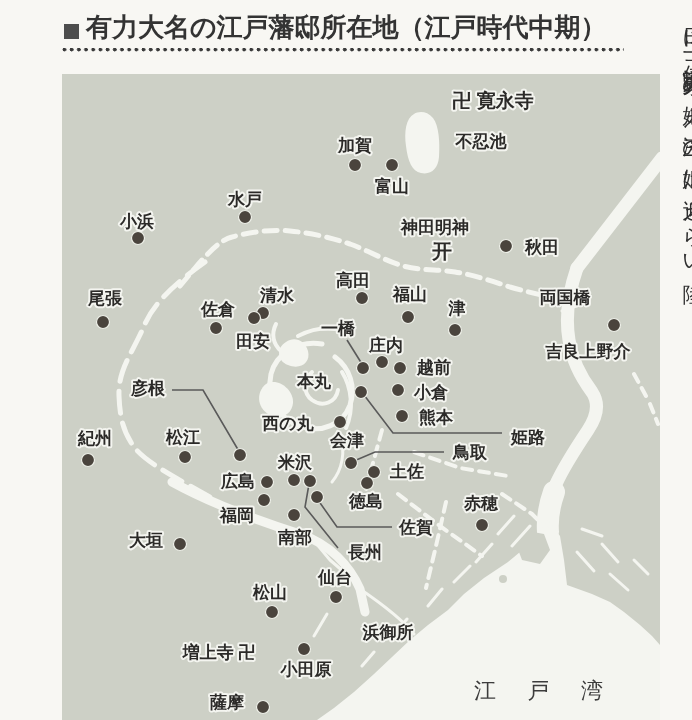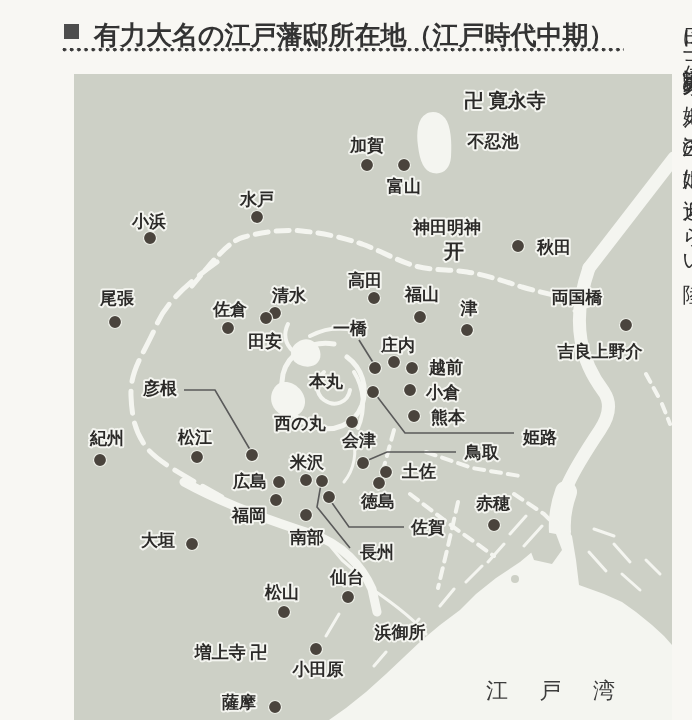--- a/index.html
+++ b/index.html
@@ -8,37 +8,37 @@
     width:692px;height:720px;
     background:#f8f7f3;
     overflow:hidden;
     font-family:"Liberation Sans",sans-serif;
   }
   .title-square{
     position:absolute;left:64px;top:24px;width:15px;height:15px;
     background:#4d4d4d;
   }
   .page-title{
-    position:absolute;left:86px;top:10px;margin:8px;
+    position:absolute;left:86px;top:10px;margin:0;
     font-size:26px;font-weight:700;color:#333;letter-spacing:0px;
     white-space:nowrap;
   }
   .dotted-rule{
     position:absolute;left:62px;top:47px;width:562px;height:6px;
     background-image:radial-gradient(circle at 2.4px 2.6px,#3a3a3a 1.7px,transparent 2.1px);
     background-size:7.2px 6px;background-repeat:repeat-x;
   }
   .margin-text{
     position:absolute;left:681px;top:12px;height:706px;width:24px;
     writing-mode:vertical-rl;
     font-size:21px;line-height:1.15;letter-spacing:3px;color:#2f2f2f;
     overflow:hidden;
   }
   .map-wrap{
-    position:absolute;left:74px;top:74px;width:598px;height:532px;
+    position:absolute;left:62px;top:74px;width:598px;height:532px;
   }
   svg{display:block;}
   .lbl{
     font-family:"Liberation Sans",sans-serif;
     font-size:17px;font-weight:700;fill:#2b2a28;
     text-anchor:middle;dominant-baseline:central;
     paint-order:stroke;stroke:#f4f5f0;stroke-width:4px;stroke-linejoin:round;
   }
   .sea{
     font-family:"Liberation Serif",serif;

